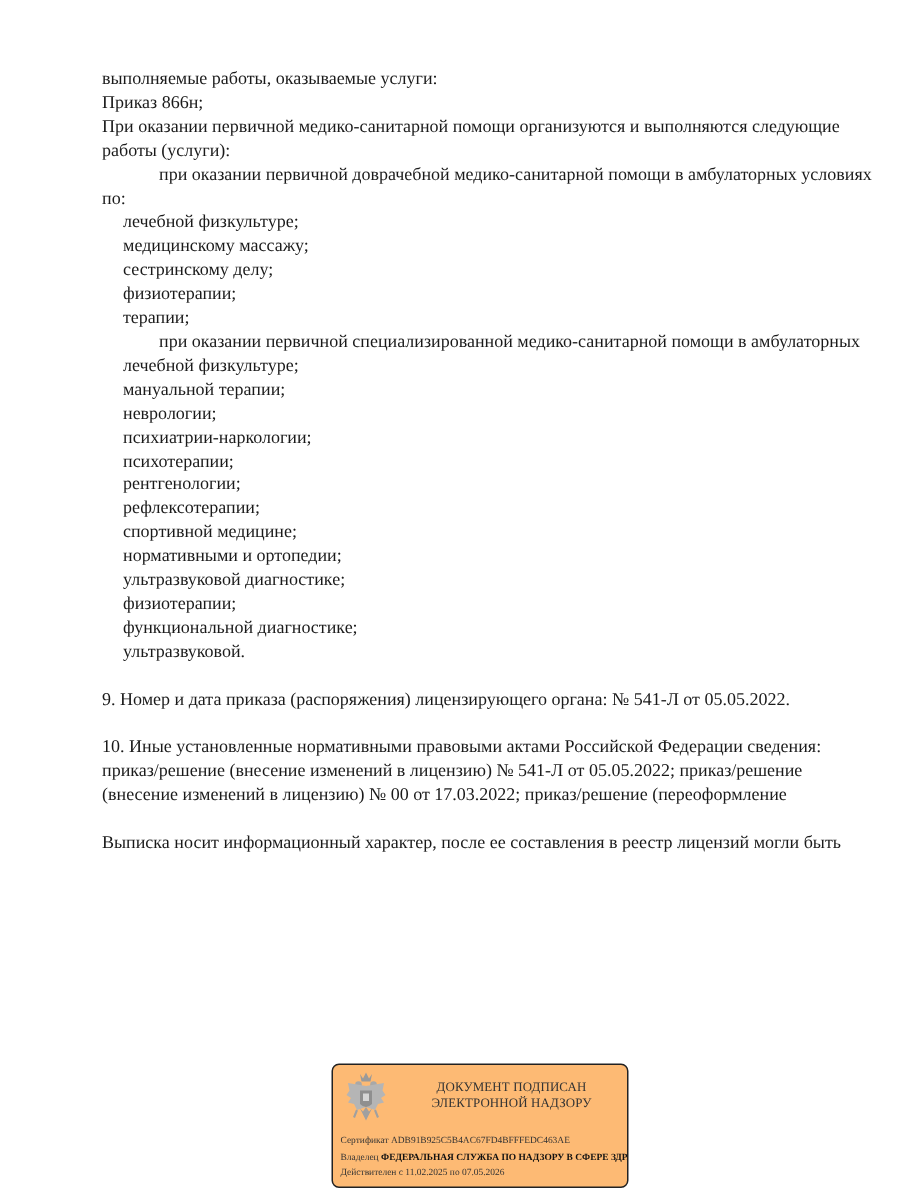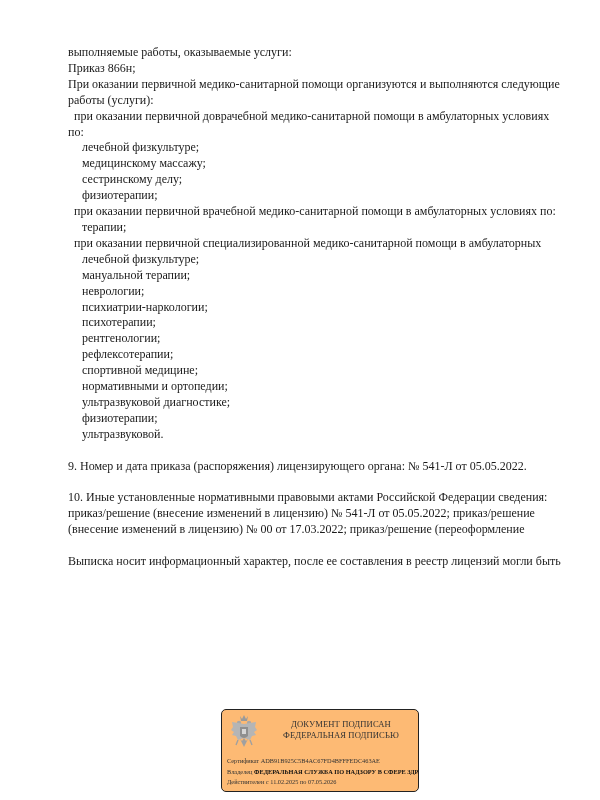--- a/index.html
+++ b/index.html
@@ -20,21 +20,21 @@
       left: 68px;
       top: 45px;
       width: 510px;
       font-size: 12px;
       line-height: 15.9px;
     }
     .line {
       white-space: nowrap;
       display: block;
     }
-    .ind1 { padding-left: 6px; }
+    .ind1 { padding-left: 6px; margin-left: 32px; }
     .ind2 { padding-left: 14px; }
     .gap { height: 15.9px; }
 
     .stamp {
       position: absolute;
       left: 221px;
       top: 709px;
       width: 198px;
       height: 83px;
       border: 1.5px solid #222;
@@ -83,38 +83,38 @@
 
   <span class="line ind1">при оказании первичной доврачебной медико-санитарной помощи в амбулаторных условиях</span>
   <span class="line">по:</span>
   <div>
     <span class="line ind2">лечебной физкультуре;</span>
     <span class="line ind2">медицинскому массажу;</span>
     <span class="line ind2">сестринскому делу;</span>
     <span class="line ind2">физиотерапии;</span>
   </div>
 
-  <span class="line ind1">при оказании первичной врачебной медико-санитарной помощи в амбулаторных условиях по:</span>
   <div>
     <span class="line ind2">терапии;</span>
   </div>
 
   <span class="line ind1">при оказании первичной специализированной медико-санитарной помощи в амбулаторных</span>
   <div>
     <span class="line ind2">лечебной физкультуре;</span>
     <span class="line ind2">мануальной терапии;</span>
     <span class="line ind2">неврологии;</span>
     <span class="line ind2">психиатрии-наркологии;</span>
     <span class="line ind2">психотерапии;</span>
     <span class="line ind2">рентгенологии;</span>
     <span class="line ind2">рефлексотерапии;</span>
     <span class="line ind2">спортивной медицине;</span>
     <span class="line ind2">нормативными и ортопедии;</span>
     <span class="line ind2">ультразвуковой диагностике;</span>
     <span class="line ind2">физиотерапии;</span>
+    <span class="line ind2">функциональной диагностике;</span>
     <span class="line ind2">ультразвуковой.</span>
   </div>
 
   <div class="gap"></div>
   <span class="line">9. Номер и дата приказа (распоряжения) лицензирующего органа: № 541-Л от 05.05.2022.</span>
 
   <div class="gap"></div>
   <div>
     <span class="line">10. Иные установленные нормативными правовыми актами Российской Федерации сведения:</span>
     <span class="line">приказ/решение (внесение изменений в лицензию) № 541-Л от 05.05.2022; приказ/решение</span>
@@ -142,21 +142,21 @@
       <path d="M10 13 L18 13 L18 22 Q14 26 10 22 Z" fill="#8f8f8f"></path>
       <rect x="12" y="15" width="4" height="5" fill="#d6d6d6"></rect>
 
       <path d="M10 25 L14 33 L18 25 L16 27 L14 24 L12 27 Z" fill="#a0a0a0"></path>
 
       <path d="M8 26 L6 31 M20 26 L22 31" stroke="#a0a0a0" stroke-width="1.4"></path>
     </svg>
   </span>
   <div class="stamp-title">
     <div>ДОКУМЕНТ ПОДПИСАН</div>
-    <div>ФЕДЕРАЛЬНАЯ ПОДПИСЬЮ</div>
+    <div>ЭЛЕКТРОННОЙ НАДЗОРУ</div>
   </div>
   <div class="stamp-info">
     <div>
       <span>Сертификат</span>
       <span>ADB91B925C5B4AC67FD4BFFFEDC463AE</span>
     </div>
     <div>
       <span>Владелец</span>
       <b>ФЕДЕРАЛЬНАЯ СЛУЖБА ПО НАДЗОРУ В СФЕРЕ ЗДРАВООХРАНЕНИЯ</b>
     </div>

